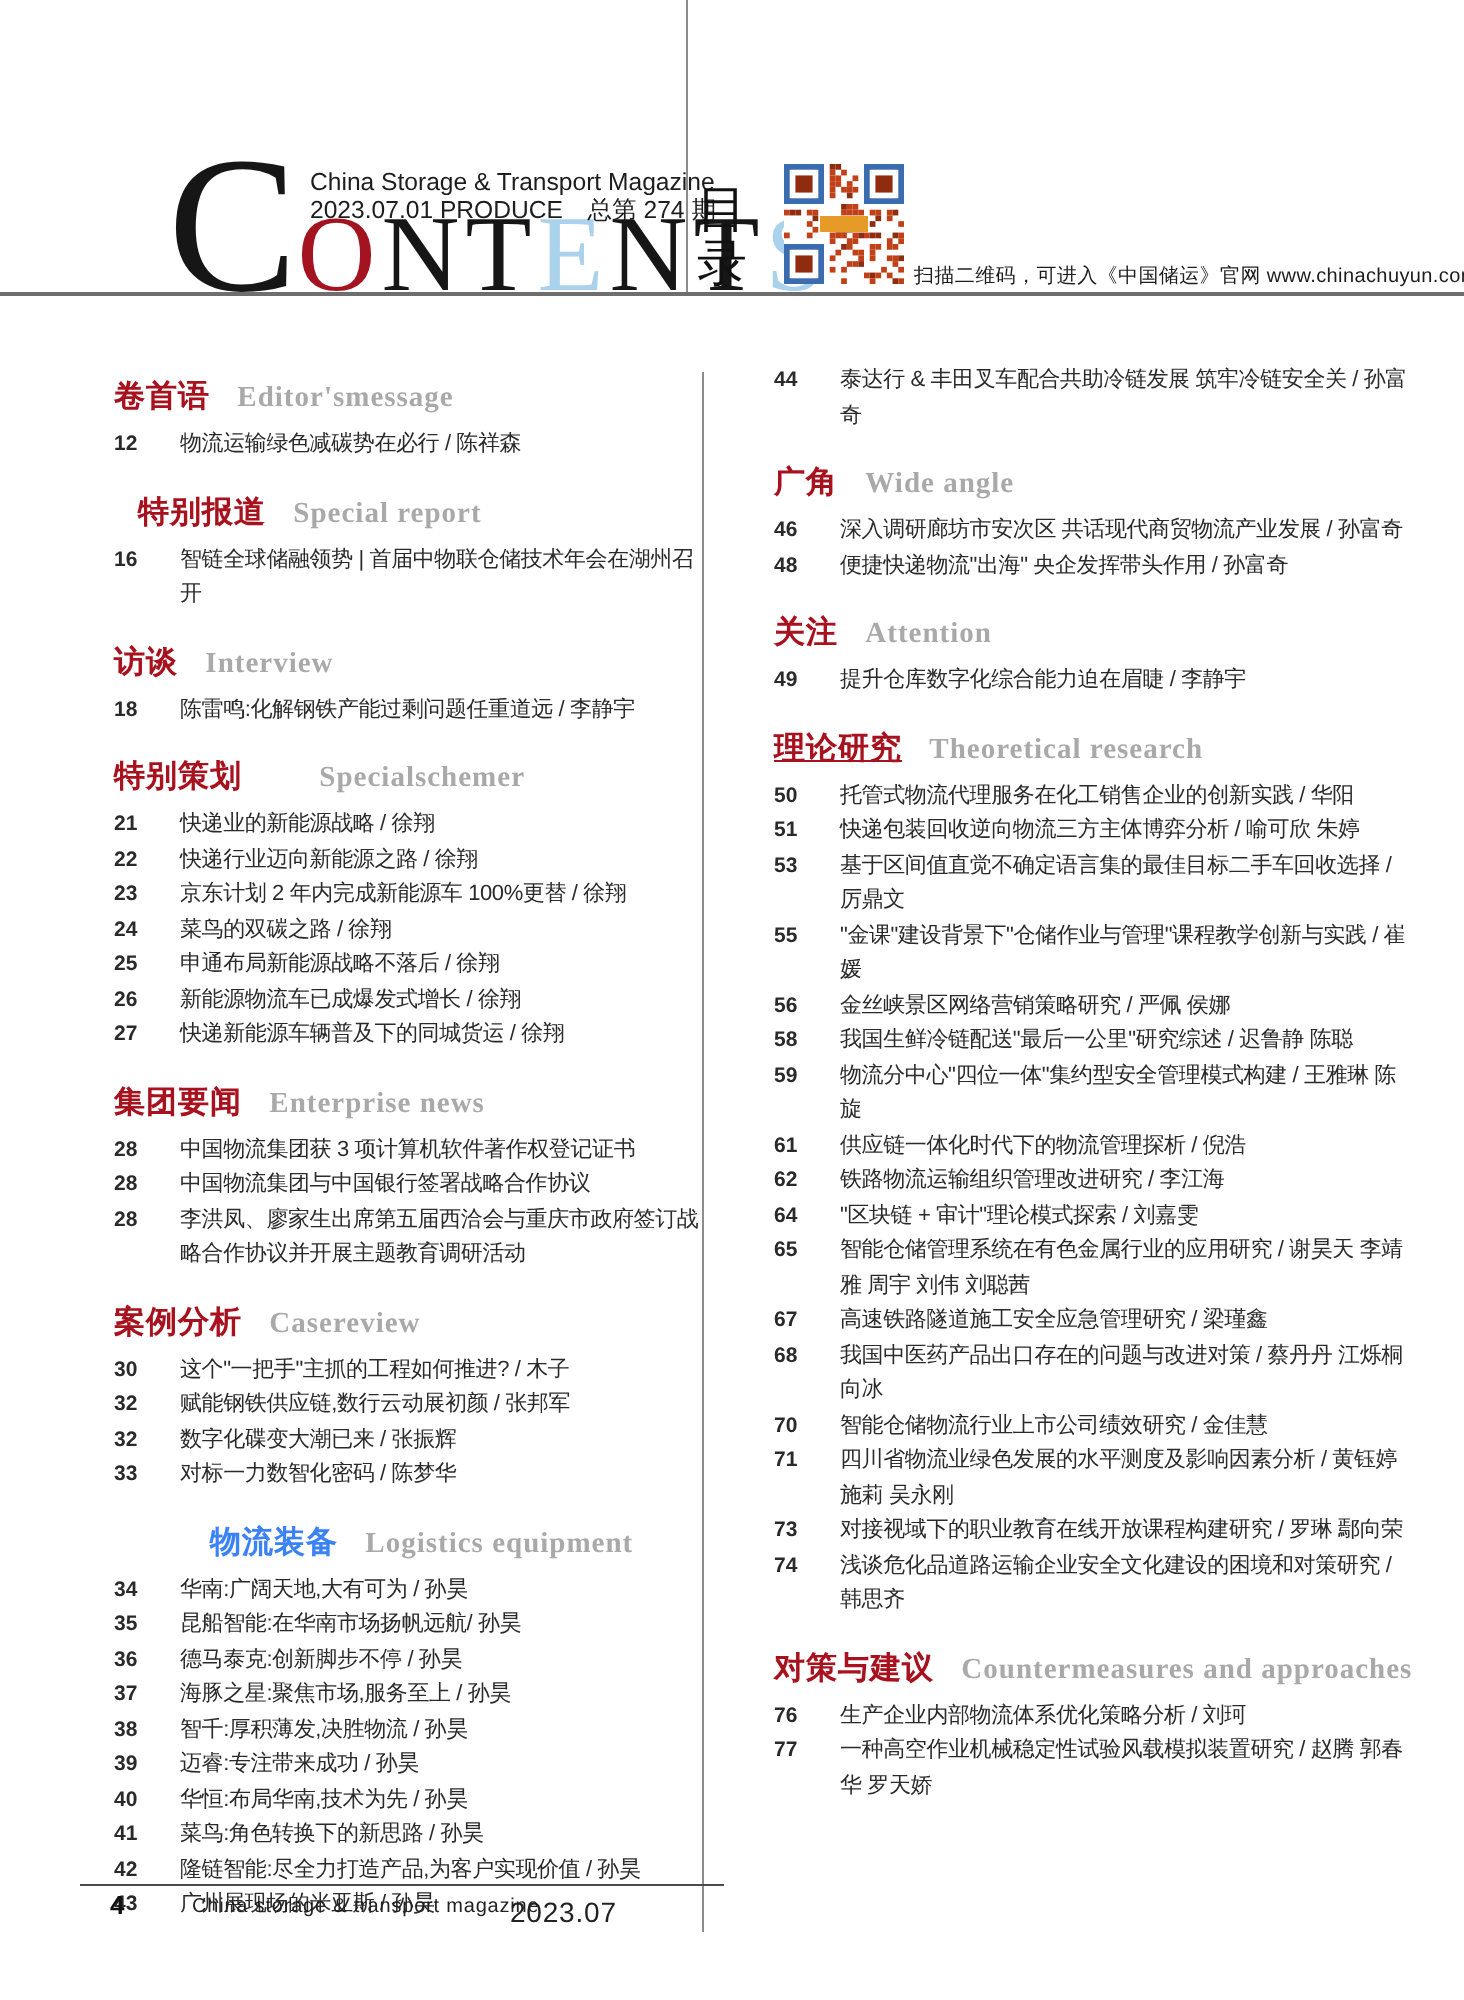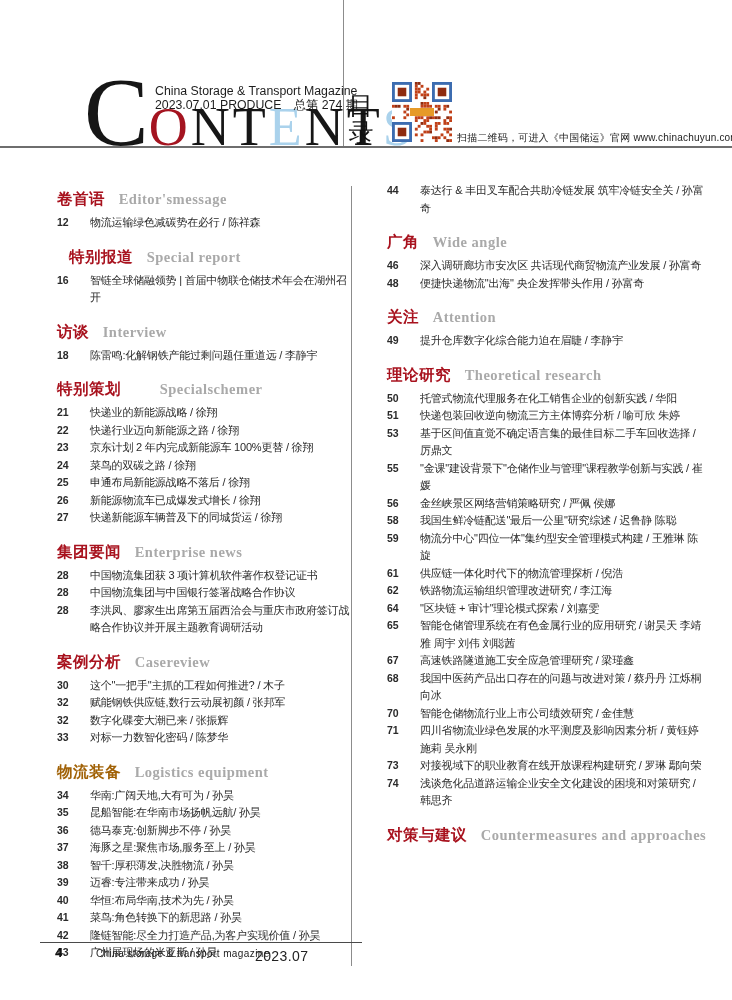--- a/index.html
+++ b/index.html
@@ -300,21 +300,21 @@
 
   <div class="toc-item">
     <span class="pg">33</span>
     <span class="ti">对标一力数智化密码 / 陈梦华</span>
   </div>
 </div>
   </section>
 
   <section class="toc-section">
     <h2 class="sec-head">
-      <span class="sec-cn" style="color: #a16207;">物流装备</span>
+      <span class="sec-cn" style="color: #3b82f6; margin-left: 48px;">物流装备</span>
       <span class="sec-en" style="color: rgb(169, 169, 169);">Logistics equipment</span>
     </h2>
     <div class="items">
   <div class="toc-item">
     <span class="pg">34</span>
     <span class="ti">华南:广阔天地,大有可为 / 孙昊</span>
   </div>
 
   <div class="toc-item">
     <span class="pg">35</span>
@@ -401,21 +401,21 @@
     <div class="items">
   <div class="toc-item">
     <span class="pg">49</span>
     <span class="ti">提升仓库数字化综合能力迫在眉睫 / 李静宇</span>
   </div>
 </div>
   </section>
 
   <section class="toc-section">
     <h2 class="sec-head">
-      <span class="sec-cn" style="color: rgb(168, 18, 30);">理论研究</span>
+      <span class="sec-cn" style="color: rgb(168, 18, 30); text-decoration: underline;">理论研究</span>
       <span class="sec-en" style="color: rgb(169, 169, 169); margin-top: 20px;">Theoretical research</span>
     </h2>
     <div class="items">
   <div class="toc-item">
     <span class="pg">50</span>
     <span class="ti">托管式物流代理服务在化工销售企业的创新实践 / 华阳</span>
   </div>
 
   <div class="toc-item">
     <span class="pg">51</span>
@@ -497,20 +497,31 @@
     <span class="ti">浅谈危化品道路运输企业安全文化建设的困境和对策研究 / 韩思齐</span>
   </div>
 </div>
   </section>
 
   <section class="toc-section">
     <h2 class="sec-head">
       <span class="sec-cn" style="color: rgb(168, 18, 30);">对策与建议</span>
       <span class="sec-en" style="color: rgb(169, 169, 169);">Countermeasures and approaches</span>
     </h2>
+    <div class="items">
+  <div class="toc-item">
+    <span class="pg">76</span>
+    <span class="ti">生产企业内部物流体系优化策略分析 / 刘珂</span>
+  </div>
+
+  <div class="toc-item">
+    <span class="pg">77</span>
+    <span class="ti">一种高空作业机械稳定性试验风载模拟装置研究 / 赵腾 郭春华 罗天娇</span>
+  </div>
+</div>
   </section>
 </div>
 
   <div class="footer-rule"></div>
   <div class="footer-page">4</div>
   <div class="footer-mag">China storage &amp; transport magazine</div>
   <div class="footer-issue">2023.07</div>
 
 </div>
 

